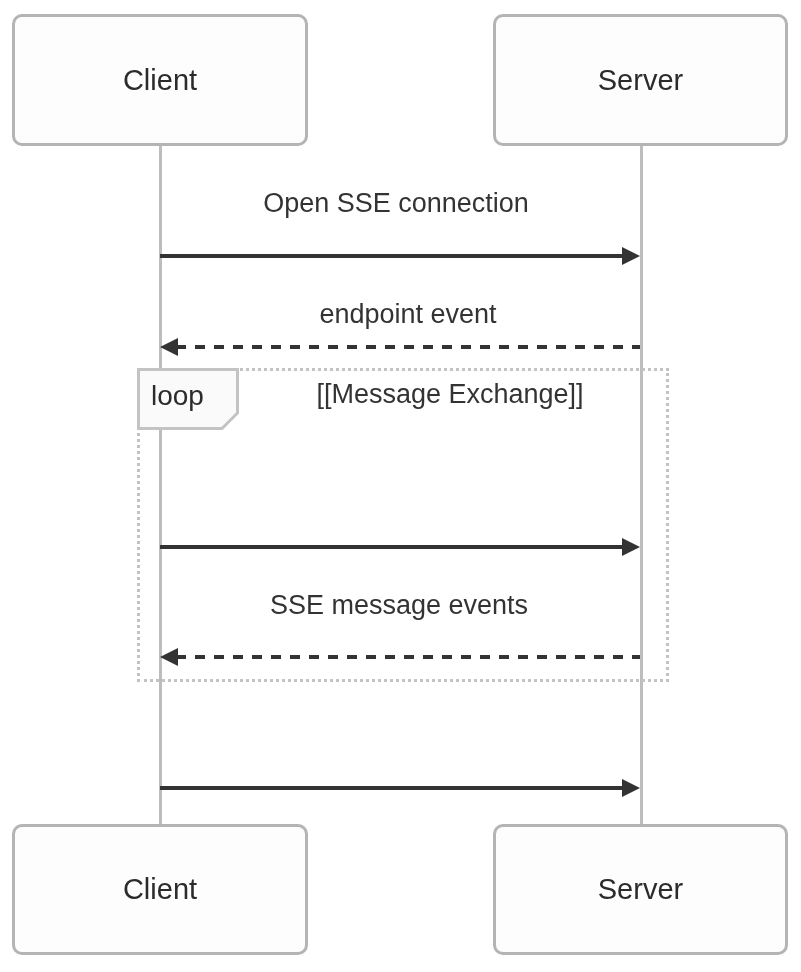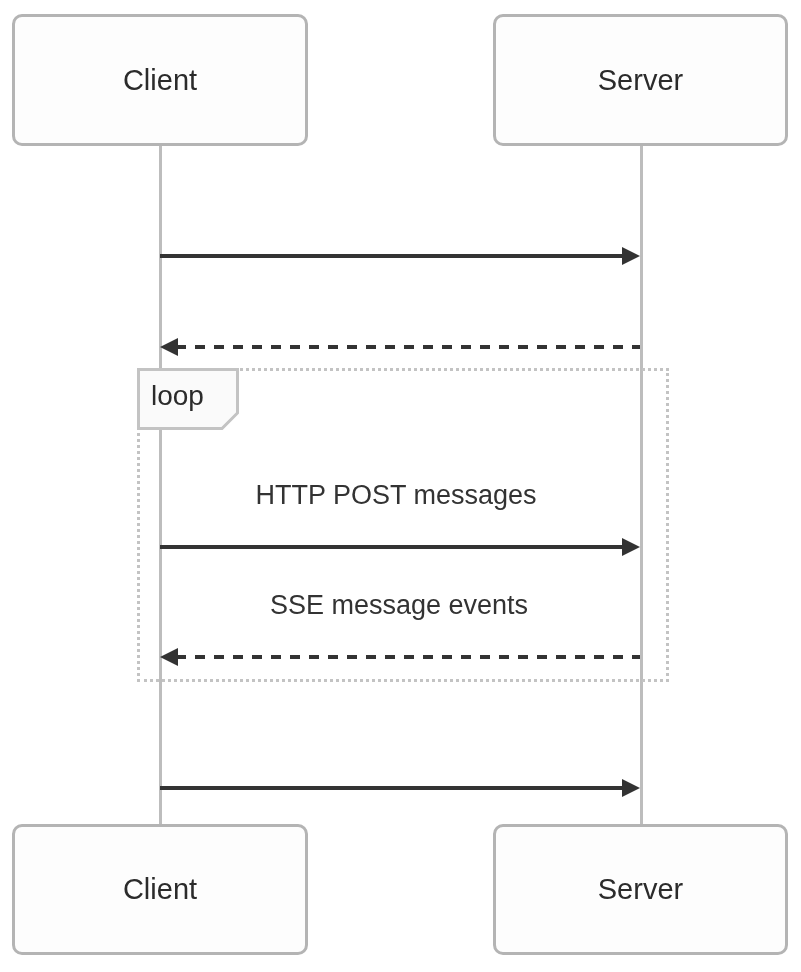--- a/index.html
+++ b/index.html
@@ -92,32 +92,34 @@
 
   <div class="loop-frame" style="left:137px; top:368px; width:532px; height:314px;"></div>
 
   <div style="position:absolute; left:137px; top:368px; width:116px; height:62px;">
     <svg width="102" height="62" style="position:absolute; left:0; top:0;">
       <path d="M1.5,1.5 L100.5,1.5 L100.5,45 L85,60.5 L1.5,60.5 Z" fill="#fafafa" stroke="#c3c3c3" stroke-width="3"></path>
     </svg>
     <span class="loop-tag-label" style="position:absolute; left:14px; top:12px;">loop</span>
   </div>
 
+  <span class="loop-title" style="left:450px; top:379px;">[[Message Exchange]]</span>
 
+  <span class="msg-label" style="left:396px; top:188px;">Open SSE connection</span>
   <svg class="arrow-svg" style="left:159px; top:246px; width:482px; height:20px;" viewBox="0 0 482 20">
     <line x1="1" y1="10" x2="465" y2="10" stroke="#333333" stroke-width="4"></line>
     <path d="M463,1 L481,10 L463,19 Z" fill="#333333"></path>
   </svg>
 
+  <span class="msg-label" style="left:408px; top:299px;">endpoint event</span>
   <svg class="arrow-svg" style="left:159px; top:337px; width:482px; height:20px;" viewBox="0 0 482 20">
     <line x1="17" y1="10" x2="481" y2="10" stroke="#333333" stroke-width="4" stroke-dasharray="10,9"></line>
     <path d="M19,1 L1,10 L19,19 Z" fill="#333333"></path>
   </svg>
 
-  <span class="msg-label" style="left:396px; top:480px;">HTTP POST messages</span>
   <svg class="arrow-svg" style="left:159px; top:537px; width:482px; height:20px;" viewBox="0 0 482 20">
     <line x1="1" y1="10" x2="465" y2="10" stroke="#333333" stroke-width="4"></line>
     <path d="M463,1 L481,10 L463,19 Z" fill="#333333"></path>
   </svg>
 
   <span class="msg-label" style="left:399px; top:590px;">SSE message events</span>
   <svg class="arrow-svg" style="left:159px; top:647px; width:482px; height:20px;" viewBox="0 0 482 20">
     <line x1="17" y1="10" x2="481" y2="10" stroke="#333333" stroke-width="4" stroke-dasharray="10,9"></line>
     <path d="M19,1 L1,10 L19,19 Z" fill="#333333"></path>
   </svg>

